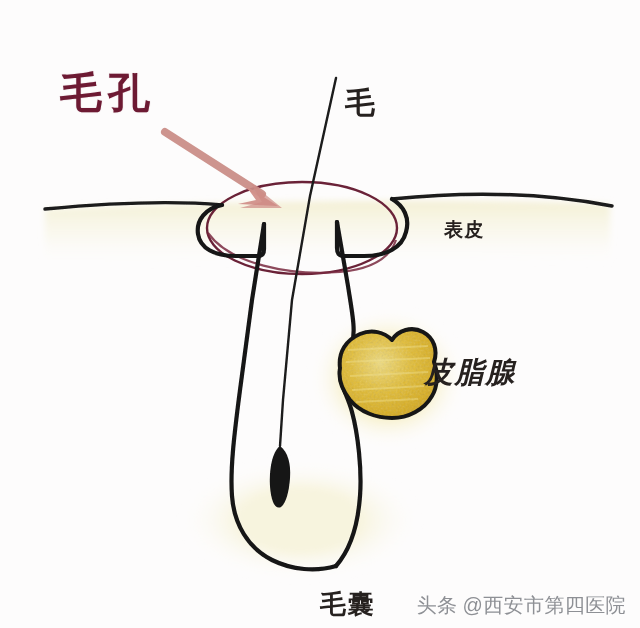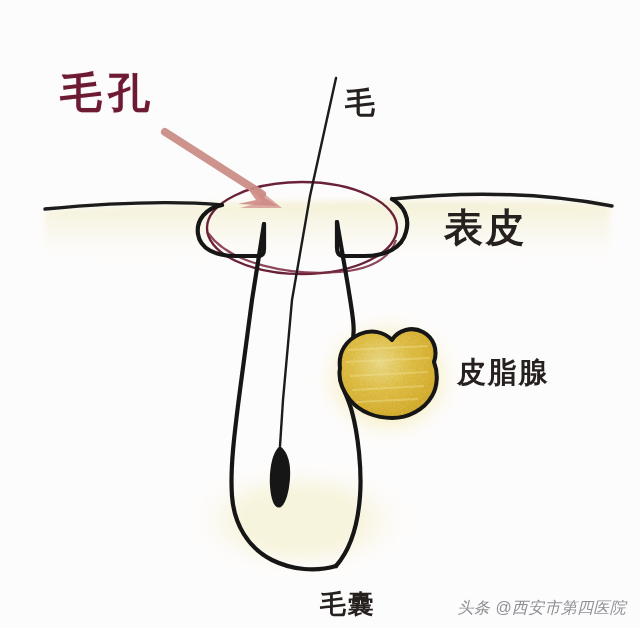--- a/index.html
+++ b/index.html
@@ -42,45 +42,45 @@
     letter-spacing: 0.14em;
     text-shadow: 0 0 1px rgba(109,26,51,0.35);
   }
   #label-hair {
     left: 345px;
     top: 88px;
     font-size: 30px;
   }
   #label-epidermis {
     left: 444px;
-    top: 208px;
-    font-size: 39px;
+    top: 220px;
+    font-size: 19px;
   }
   #label-sebaceous {
-    left: 457px;
+    left: 424px;
     top: 358px;
     font-size: 29px;
+    font-style: italic;
   }
   #label-follicle {
     left: 320px;
     top: 552px;
     font-size: 26px;
     margin-top: 40px;
   }
   #watermark {
     position: absolute;
     right: 14px;
     bottom: 9px;
-    font-size: 16px;
+    font-size: 20px;
     color: #8e9095;
     font-family: "Liberation Sans", "DejaVu Sans", sans-serif;
     letter-spacing: 0.02em;
     white-space: nowrap;
     user-select: none;
-    font-style: italic;
   }
   #watermark .wm-brand { margin-right: 5px; }
 </style>
 </head>
 <body>
 
 <div id="figure">
 
   <svg id="diagram-svg" viewBox="0 0 640 628">
     <defs>

